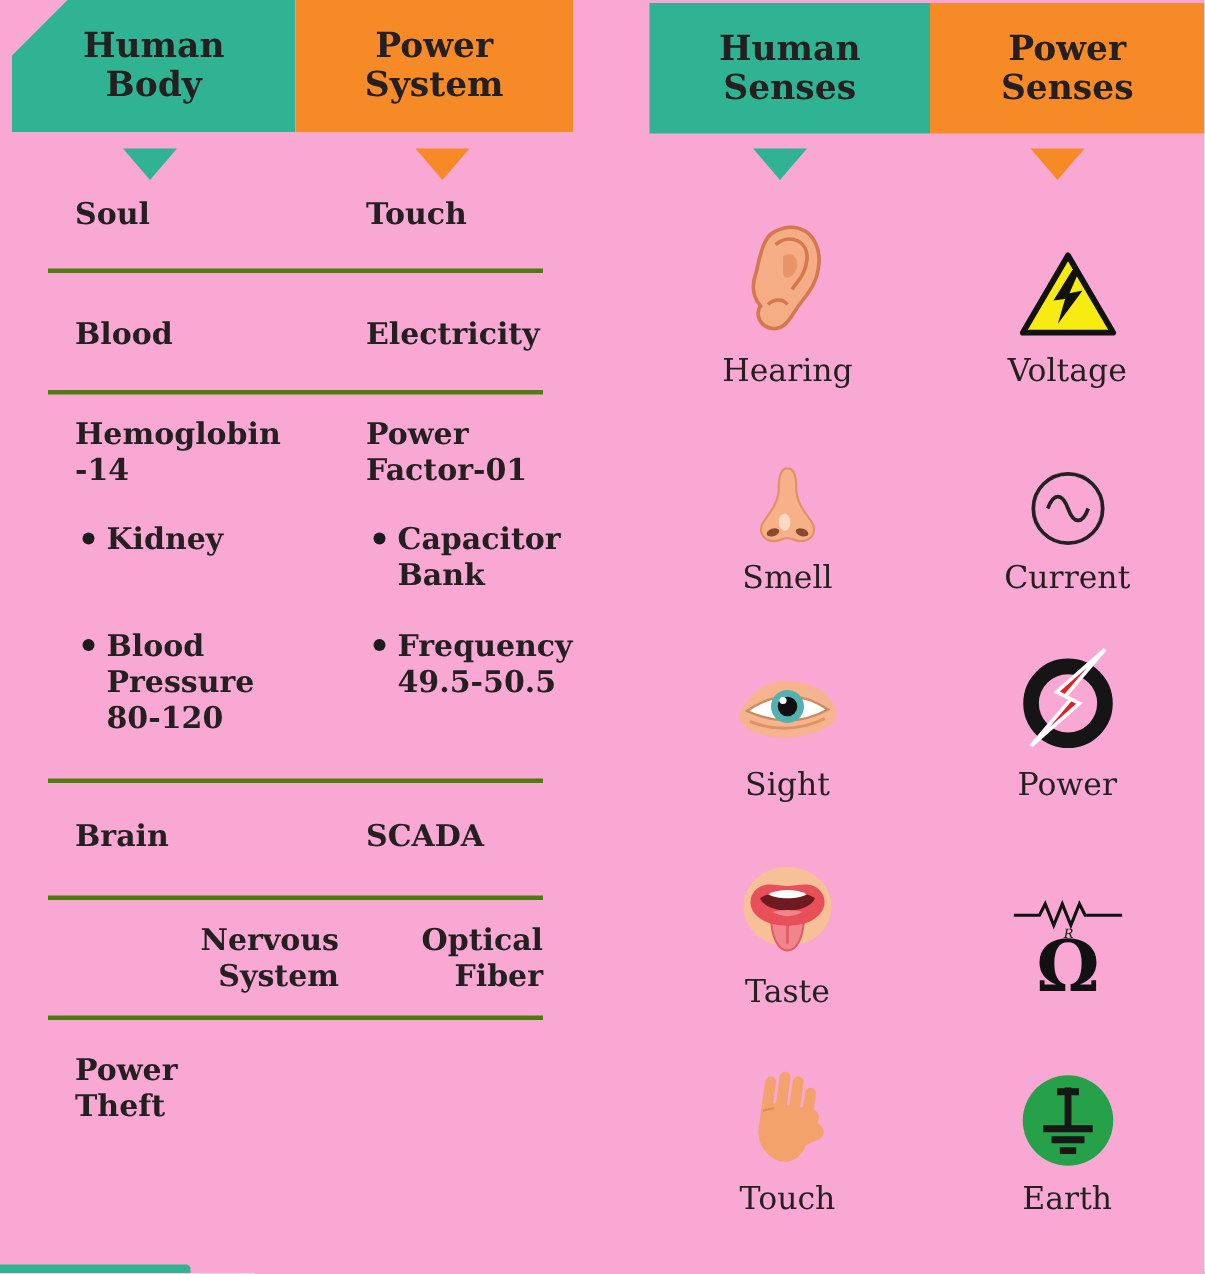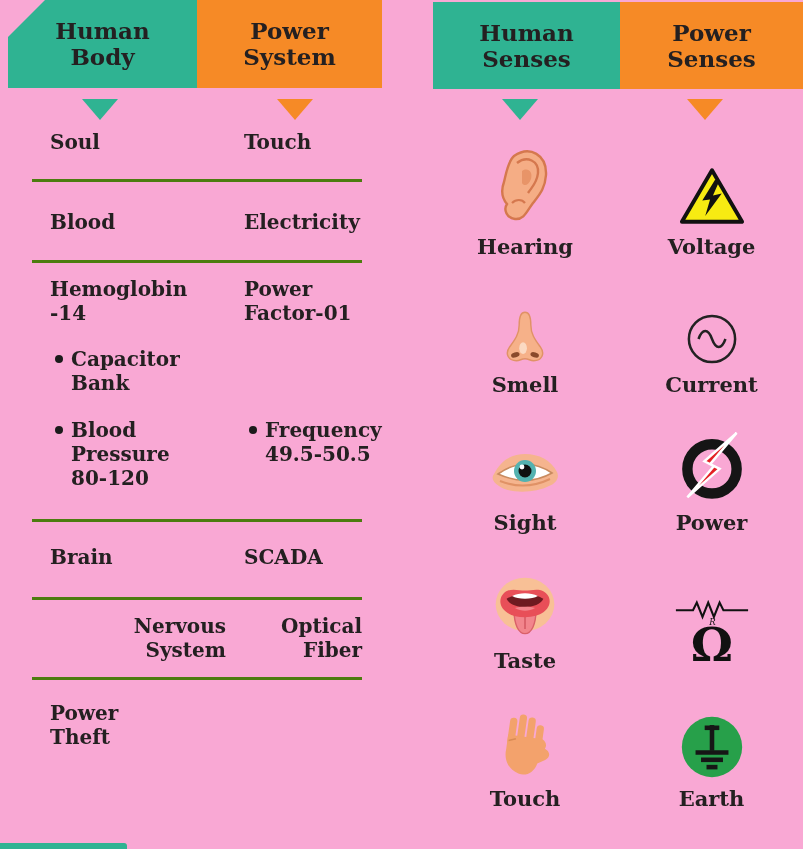--- a/index.html
+++ b/index.html
@@ -37,21 +37,21 @@
   .sub.s2{margin-top:23px;}
   .sub.s3{margin-top:15px;}
   .bullet{display:flex;align-items:flex-start;}
   .dot{flex:0 0 auto;width:8px;height:8px;border-radius:50%;background:#1b1b1b;
        margin:8px 8px 0 5px;}
 
   
   .senses{position:absolute;left:430px;top:122px;width:373px;}
   .srow{display:grid;grid-template-columns:190px 183px;height:138px;}
   .scell{display:flex;flex-direction:column;align-items:center;justify-content:flex-end;}
-  .slabel{font-size:21px;font-weight:700;line-height:26px;}
+  .slabel{font-size:21px;font-weight:400;line-height:26px;}
   .icon{display:block;margin-bottom:7px;}
   .icon svg{display:block;}
   .icon.short{margin-bottom:13px;}
 
   .bottom-bar{position:absolute;left:0;bottom:0;width:127px;height:6px;background:#2FB392;
               border-top-right-radius:3px;}
 </style>
 </head>
 <body>
 
@@ -92,20 +92,24 @@
     </div>
 
     <div class="trow r3">
       <div class="grid2">
         <div class="cell">Hemoglobin
 -14</div>
         <div class="cell">Power
 Factor-01</div>
       </div>
       <div class="grid2 sub s1">
+        <div class="cell bullet">
+          <span class="dot"></span>
+          <span>Kidney</span>
+        </div>
         <div class="cell bullet">
           <span class="dot"></span>
           <span>Capacitor
 Bank</span>
         </div>
       </div>
       <div class="grid2 sub s2">
         <div class="cell bullet">
           <span class="dot"></span>
           <span>Blood

